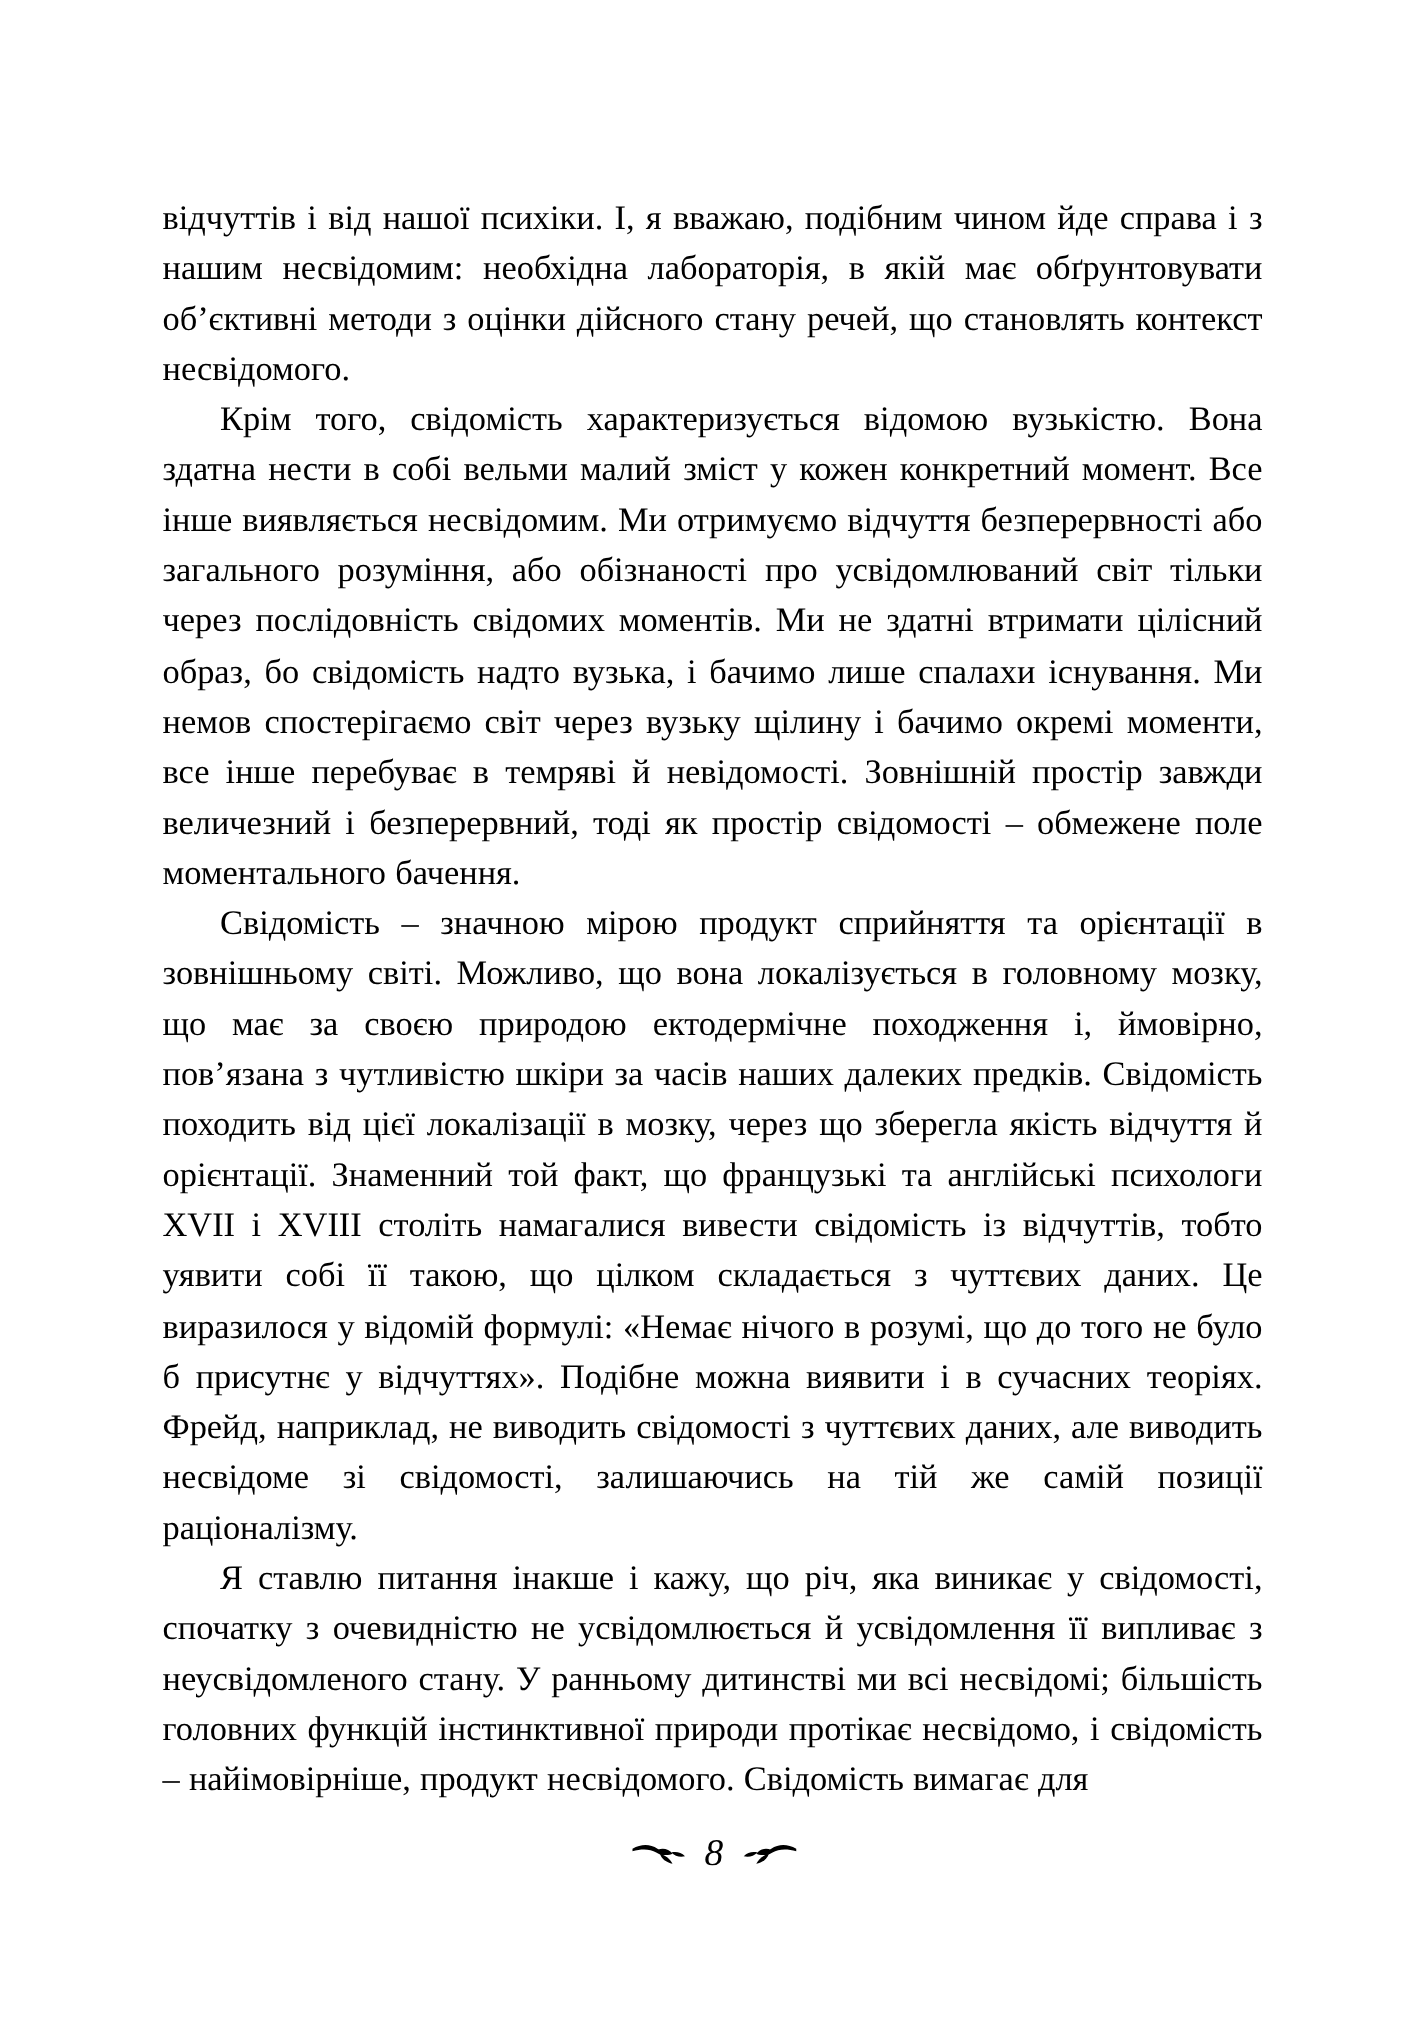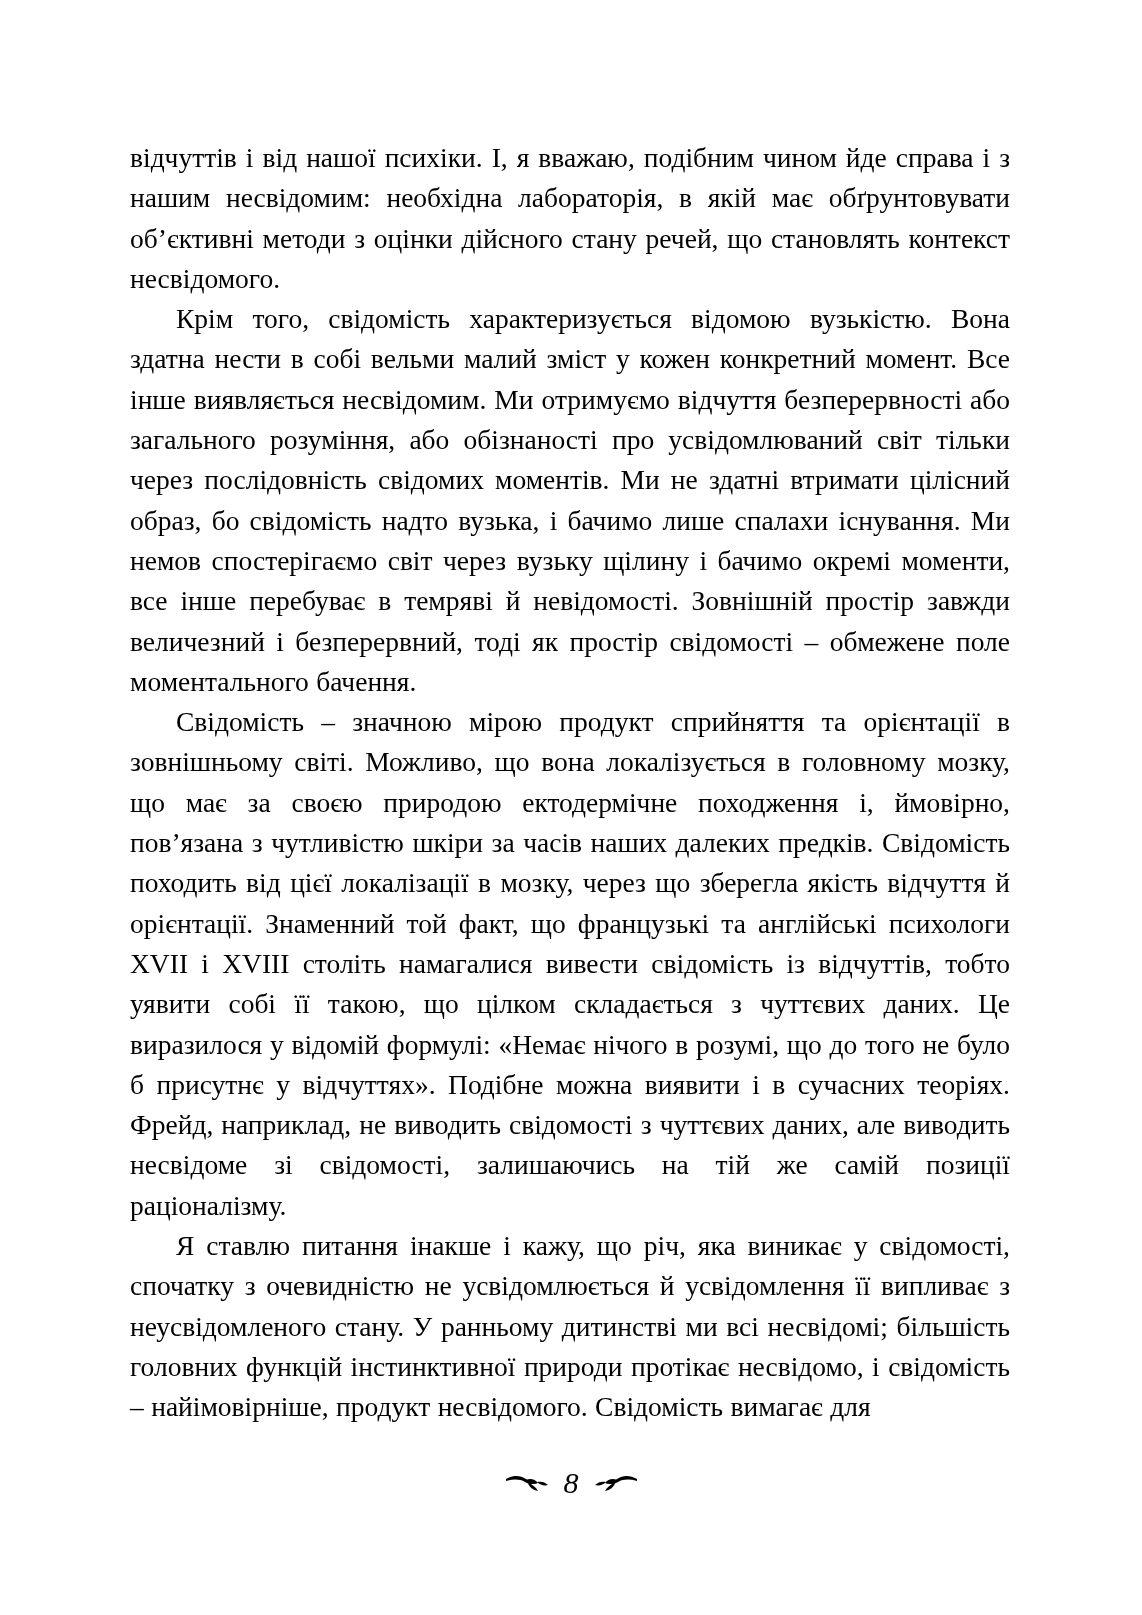--- a/index.html
+++ b/index.html
@@ -13,21 +13,21 @@
     width: 1142px;
     height: 1615px;
     background: #ffffff;
     margin: 0 auto;
     overflow: hidden;
     box-sizing: border-box;
   }
   .text-block {
     position: absolute;
     left: 130px;
-    top: 138px;
+    top: 154px;
     width: 880px;
     font-family: "Liberation Serif", "DejaVu Serif", serif;
     font-size: 27.5px;
     line-height: 40.3px;
     color: #000000;
     text-align: justify;
     text-justify: inter-word;
     -webkit-hyphens: none;
     hyphens: none;
     word-spacing: 0.02em;

